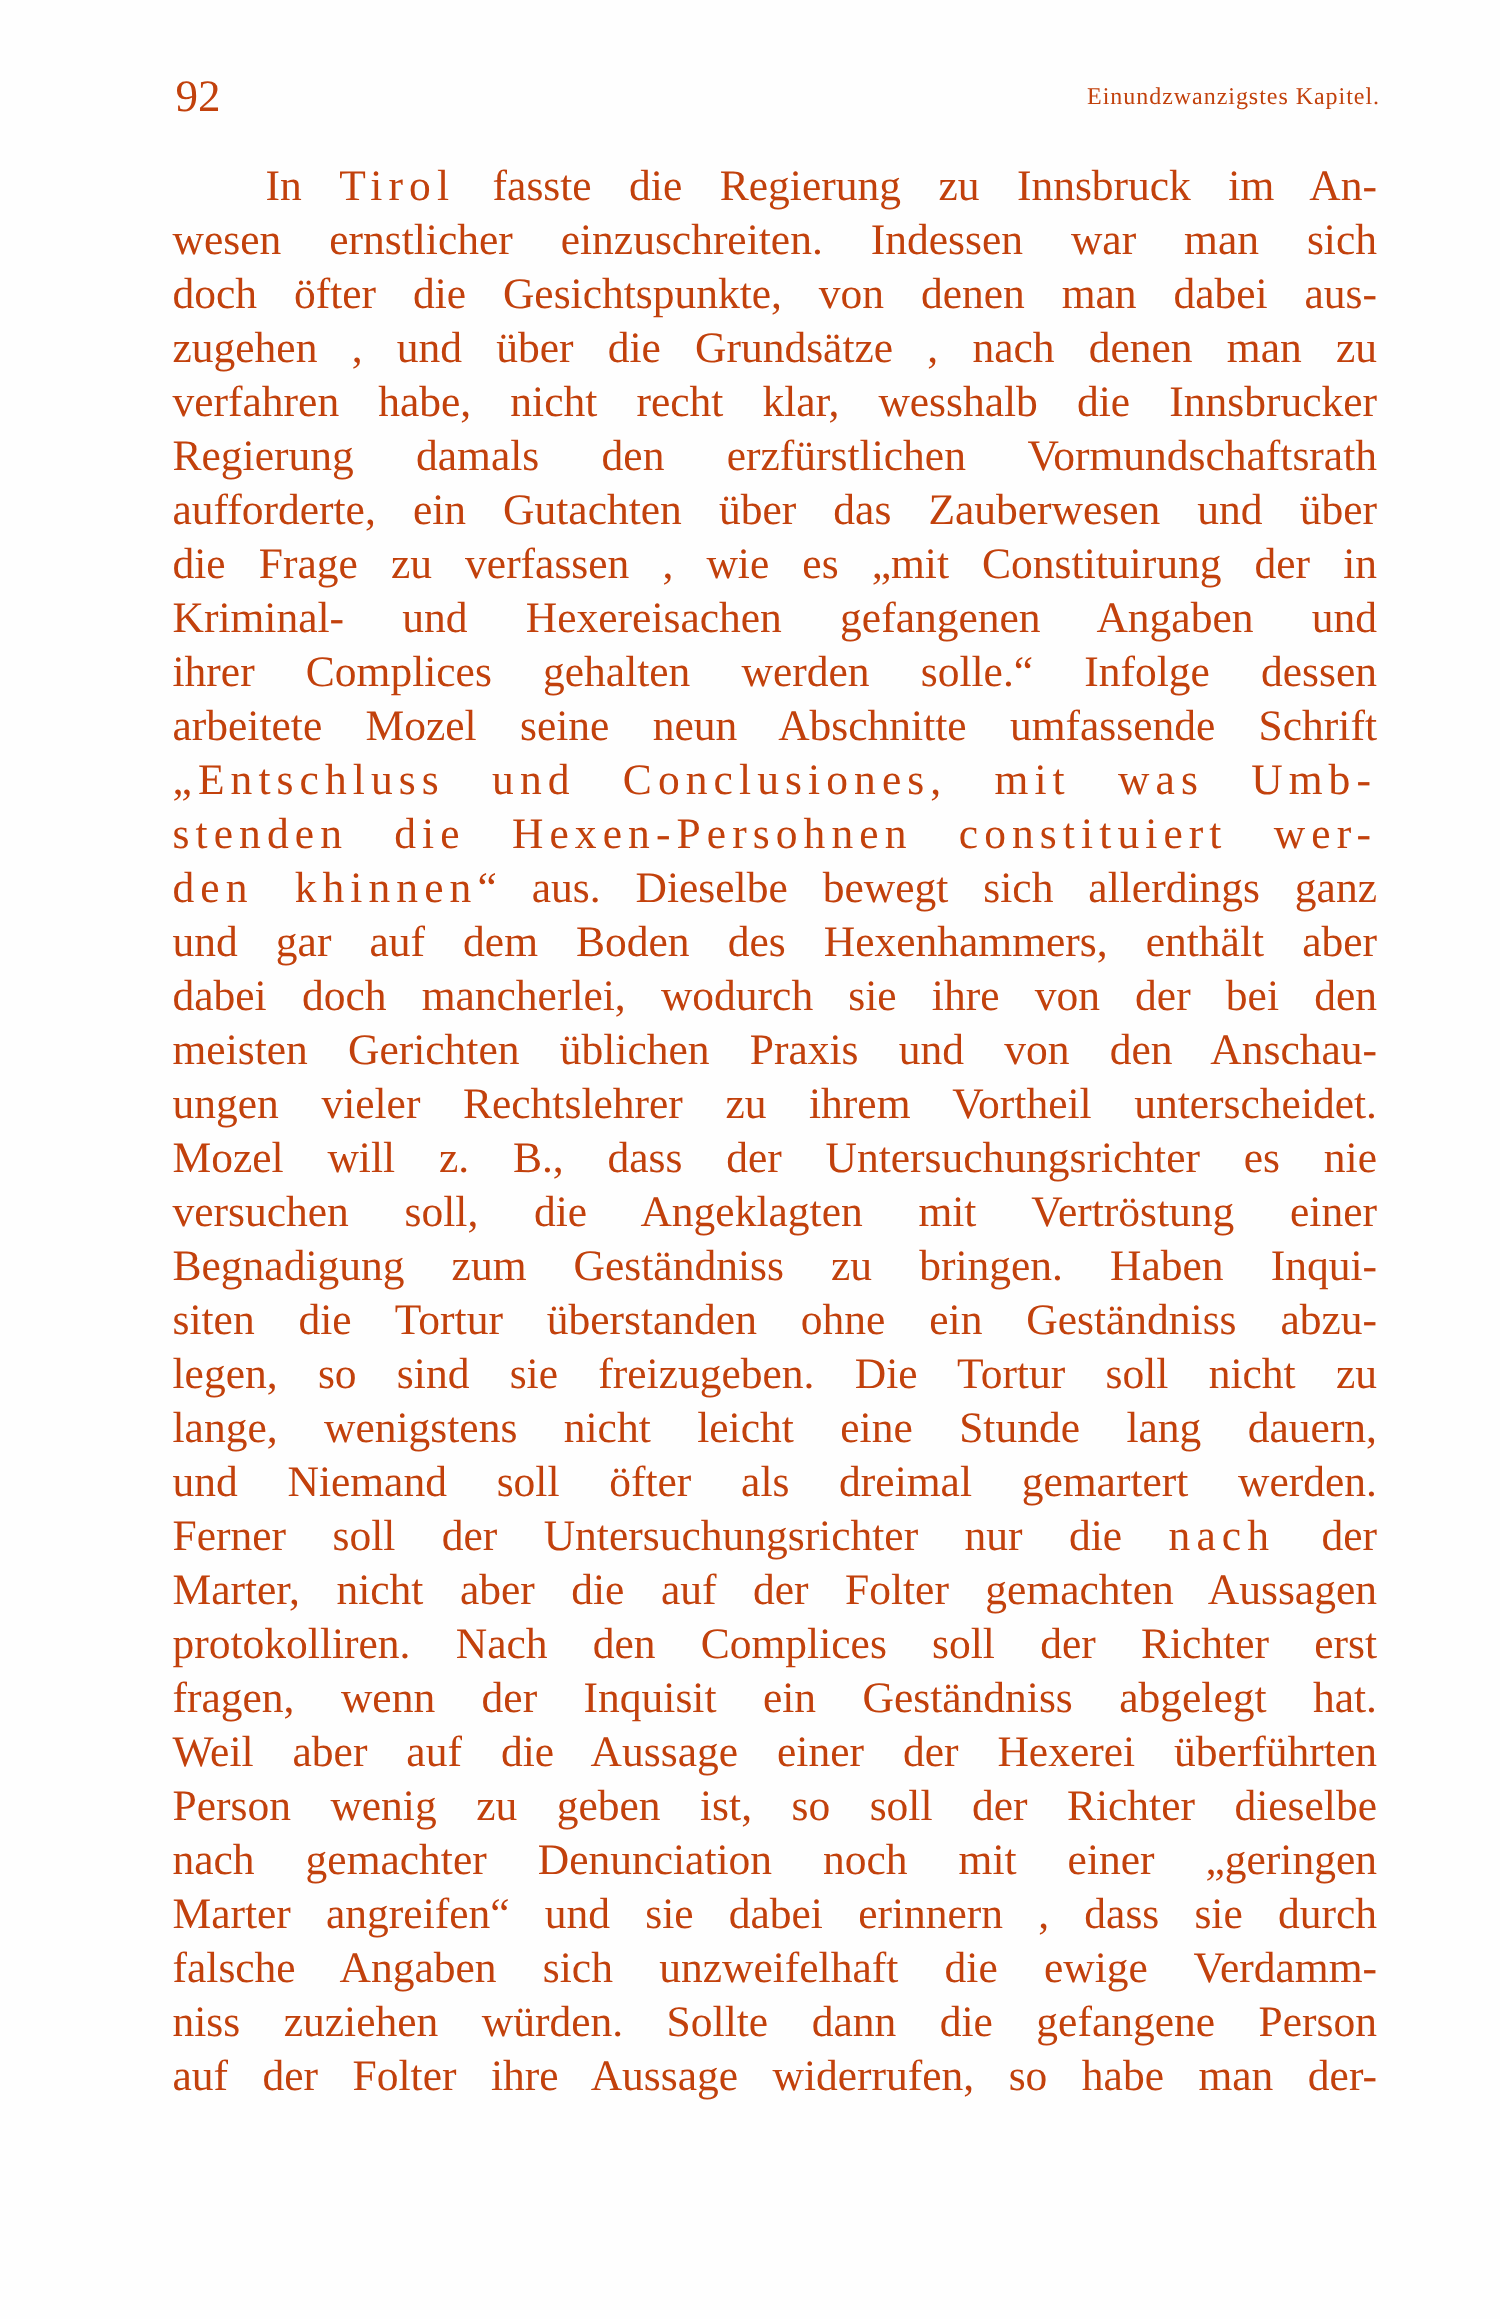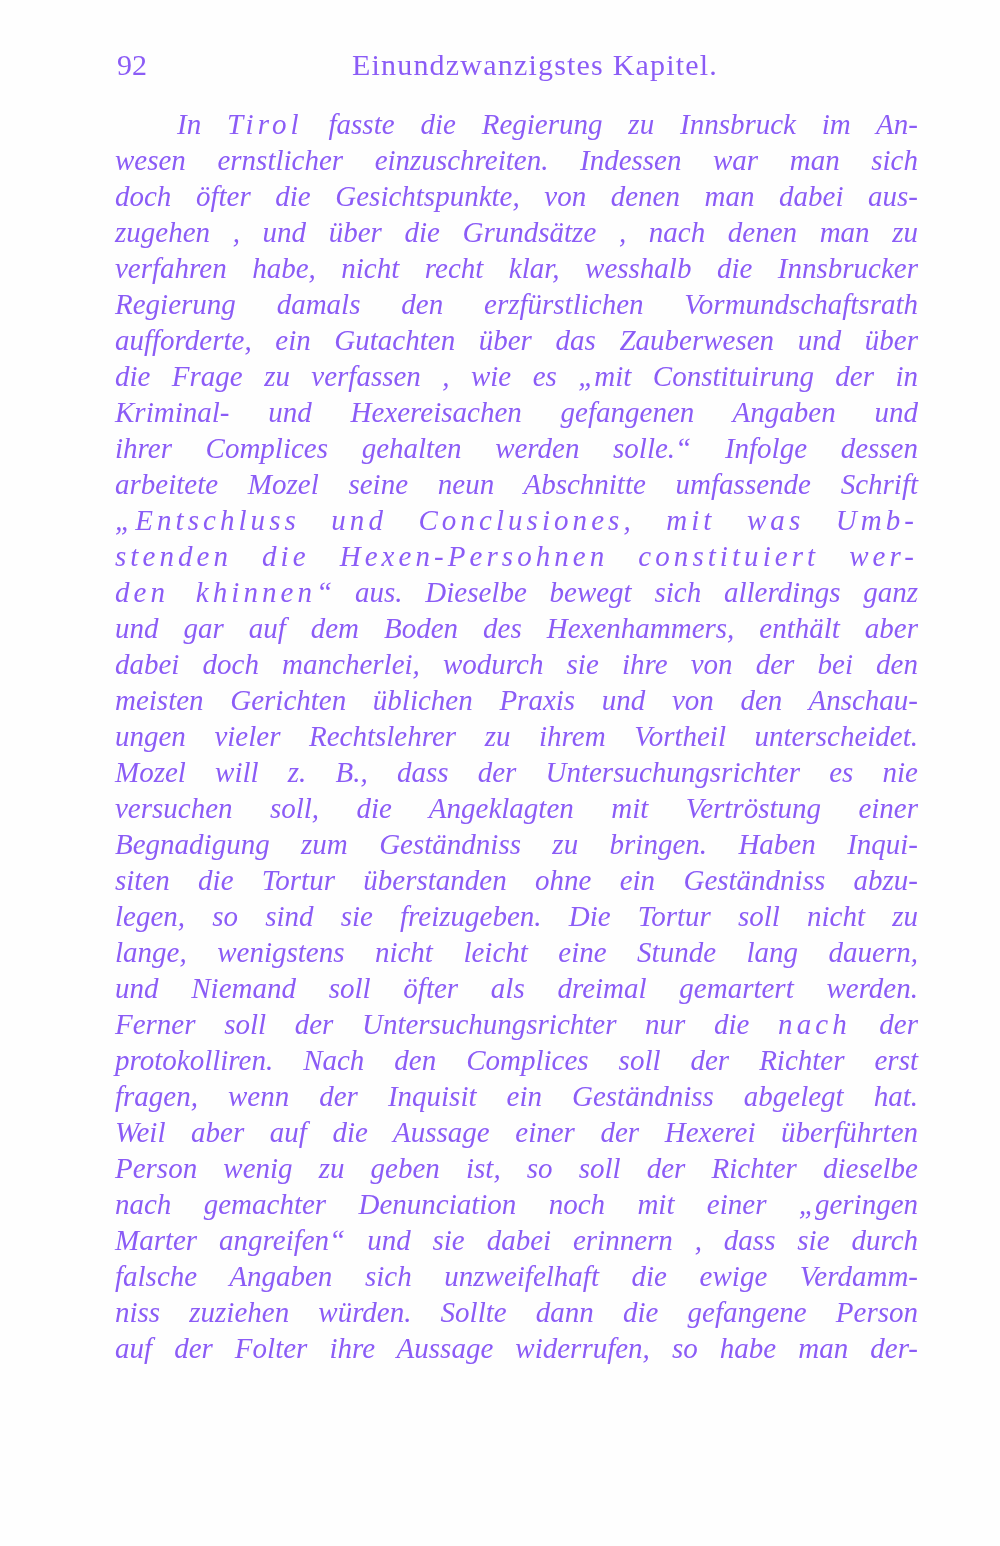--- a/index.html
+++ b/index.html
@@ -5,54 +5,53 @@
   html, body {
     margin: 0;
     padding: 0;
     background: #ffffff;
   }
   .page {
     position: relative;
     width: 1000px;
     height: 1546px;
     background: #fefefe;
-    color: #8b5cf6;
+    color: #c2410c;
     font-family: "Liberation Serif", "DejaVu Serif", serif;
     overflow: hidden;
   }
   .page-number {
     position: absolute;
     left: 117px;
     top: 48px;
     font-size: 30px;
     line-height: 34px;
   }
   .chapter-heading {
     position: absolute;
     left: 150px;
     top: 52px;
     width: 770px;
-    text-align: center;
-    font-size: 30px;
+    text-align: right;
+    font-size: 16px;
     line-height: 26px;
     letter-spacing: 0.04em;
   }
   .page-body {
     position: absolute;
     left: 115px;
     top: 106px;
     width: 803px;
   }
   .line {
     font-size: 29px;
     line-height: 36px;
     height: 36px;
     text-align: justify;
     text-align-last: justify;
-    font-style: italic;
     -moz-text-align-last: justify;
   }
   .line.indent {
     text-indent: 62px;
   }
   .gesperrt {
     letter-spacing: 0.14em;
   }
 </style>
 </head>
@@ -81,20 +80,21 @@
       <div class="line"><span>meisten Gerichten üblichen Praxis und von den Anschau-</span></div>
       <div class="line"><span>ungen vieler Rechtslehrer zu ihrem Vortheil unterscheidet.</span></div>
       <div class="line"><span>Mozel will z. B., dass der Untersuchungsrichter es nie</span></div>
       <div class="line"><span>versuchen soll, die Angeklagten mit Vertröstung einer</span></div>
       <div class="line"><span>Begnadigung zum Geständniss zu bringen. Haben Inqui-</span></div>
       <div class="line"><span>siten die Tortur überstanden ohne ein Geständniss abzu-</span></div>
       <div class="line"><span>legen, so sind sie freizugeben. Die Tortur soll nicht zu</span></div>
       <div class="line"><span>lange, wenigstens nicht leicht eine Stunde lang dauern,</span></div>
       <div class="line"><span>und Niemand soll öfter als dreimal gemartert werden.</span></div>
       <div class="line"><span>Ferner soll der Untersuchungsrichter nur die </span><span class="gesperrt">nach</span><span> der</span></div>
+      <div class="line"><span>Marter, nicht aber die auf der Folter gemachten Aussagen</span></div>
       <div class="line"><span>protokolliren. Nach den Complices soll der Richter erst</span></div>
       <div class="line"><span>fragen, wenn der Inquisit ein Geständniss abgelegt hat.</span></div>
       <div class="line"><span>Weil aber auf die Aussage einer der Hexerei überführten</span></div>
       <div class="line"><span>Person wenig zu geben ist, so soll der Richter dieselbe</span></div>
       <div class="line"><span>nach gemachter Denunciation noch mit einer „geringen</span></div>
       <div class="line"><span>Marter angreifen“ und sie dabei erinnern , dass sie durch</span></div>
       <div class="line"><span>falsche Angaben sich unzweifelhaft die ewige Verdamm-</span></div>
       <div class="line"><span>niss zuziehen würden. Sollte dann die gefangene Person</span></div>
       <div class="line"><span>auf der Folter ihre Aussage widerrufen, so habe man der-</span></div>
     </div>

